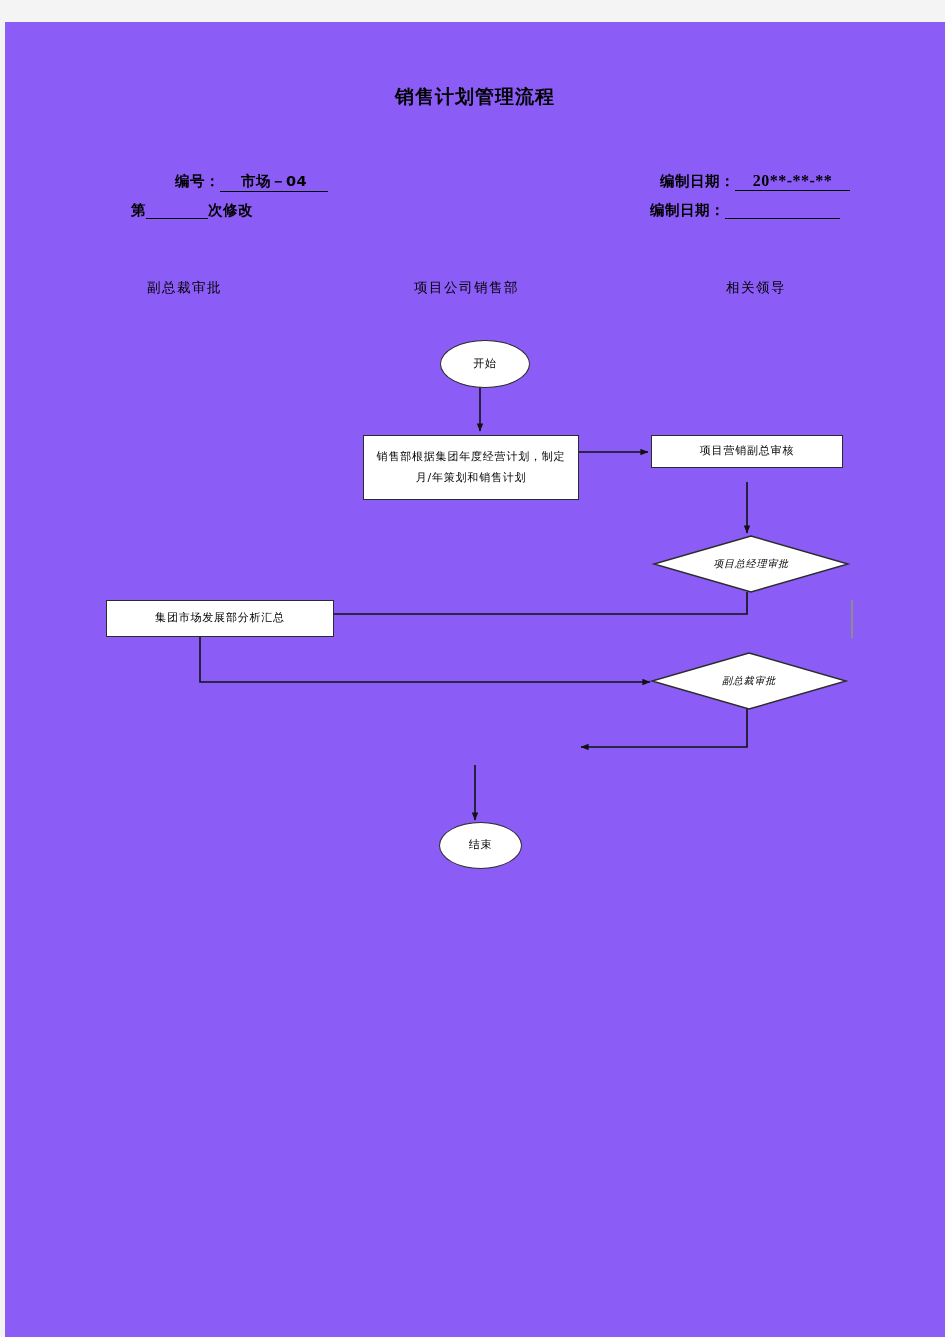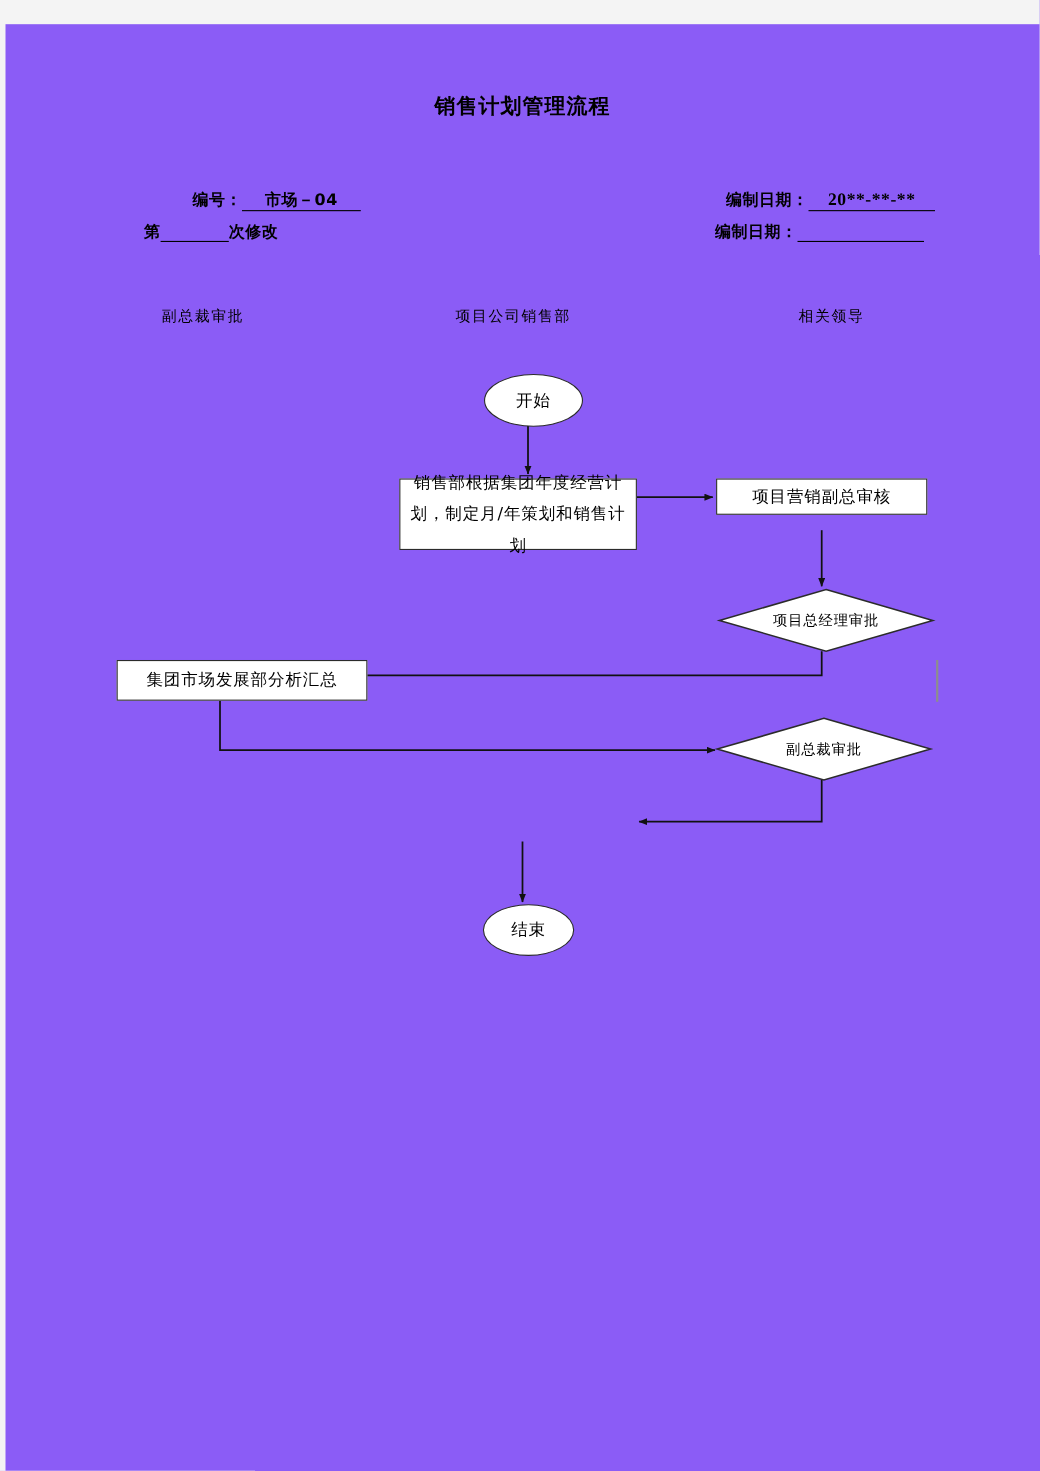--- a/index.html
+++ b/index.html
@@ -80,21 +80,21 @@
     height: 1315px;
   }
   .node {
     position: absolute;
     box-sizing: border-box;
     display: flex;
     align-items: center;
     justify-content: center;
     text-align: center;
     color: #000;
-    font-size: 15px;
+    font-size: 11px;
     letter-spacing: 0.8px;
     line-height: 1.9;
   }
   .node.rect {
     border: 1.3px solid #2b2b2b;
     background: #fff;
   }
   .node.ellipse {
     border: 1.6px solid #2b2b2b;
     border-radius: 50%;
@@ -104,23 +104,24 @@
 
   .diamond-wrap { position: absolute; }
   .diamond-wrap svg { position: absolute; left: 0; top: 0; overflow: visible; }
   .diamond-label {
     position: absolute;
     left: 0; top: 0;
     width: 100%; height: 100%;
     display: flex;
     align-items: center;
     justify-content: center;
-    font-size: 13px;
+    font-size: 10px;
     letter-spacing: 0.8px;
     color: #000;
+    font-style: italic;
   }
   #edges { position: absolute; left: 0; top: 0; }
   .stray-line { position: absolute; background: #8d8d8d; }
 </style>
 </head>
 <body>
 
 <div id="page">
 
   <div id="doc-title">销售计划管理流程</div>

